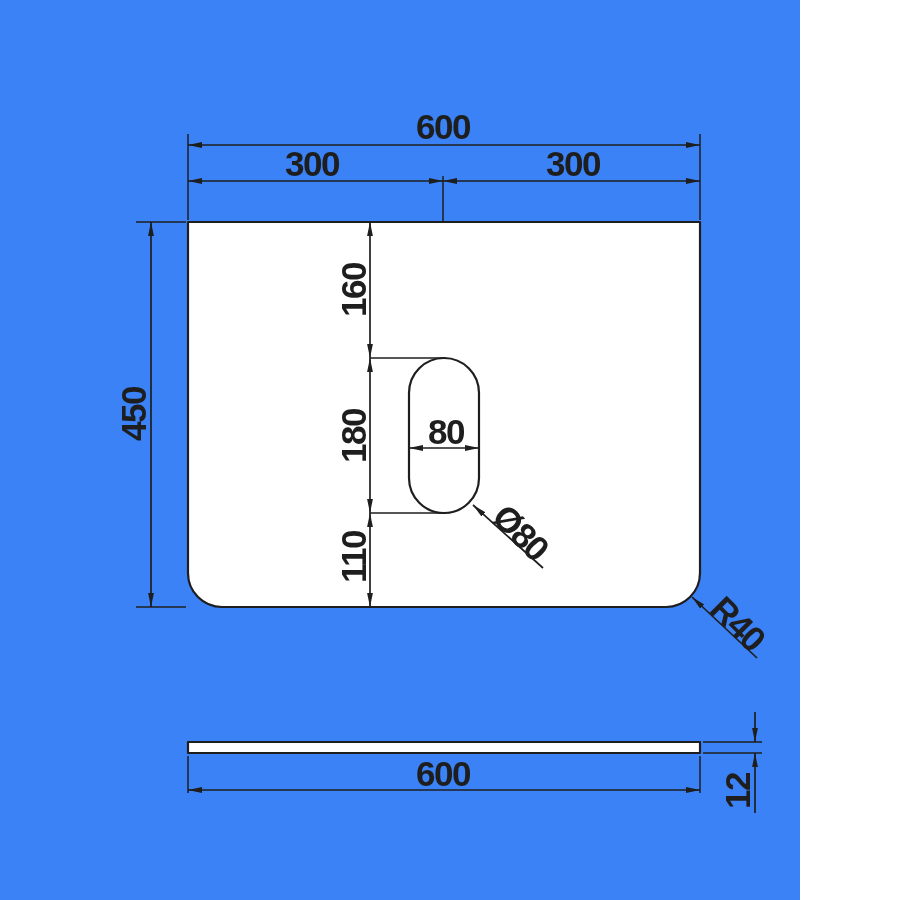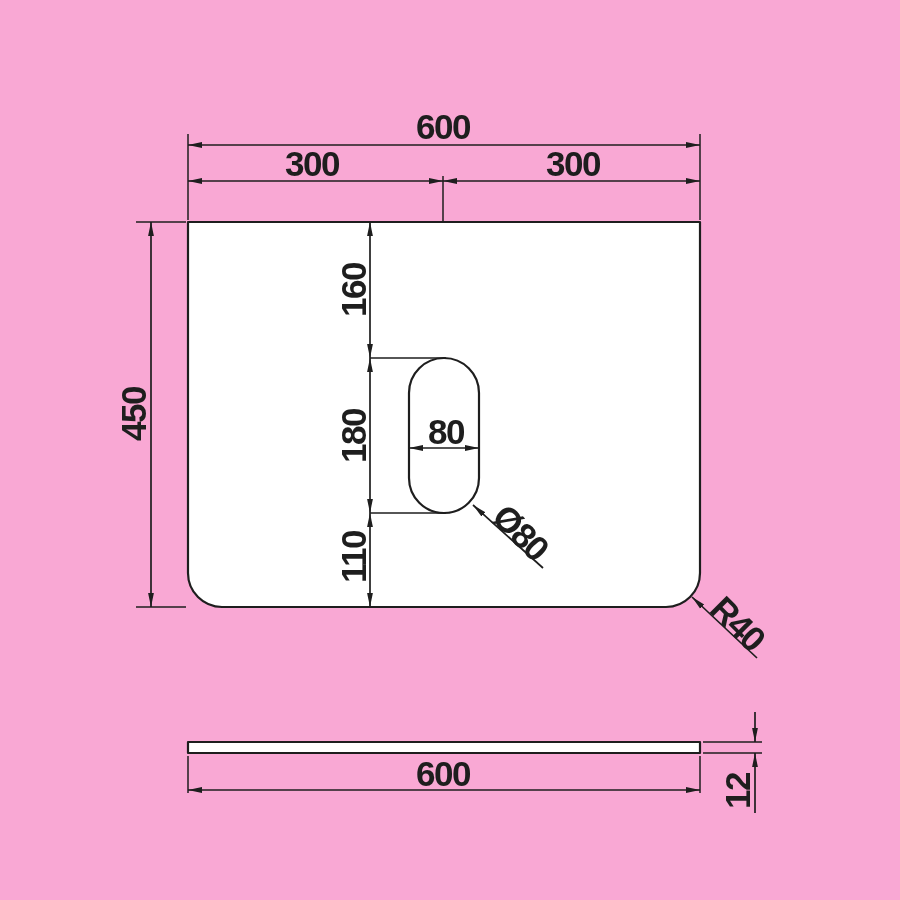--- a/index.html
+++ b/index.html
@@ -2,23 +2,23 @@
 <html><head>
 <meta charset="utf-8">
 <style>
   html, body {
     margin: 0;
     padding: 0;
     background: #ffffff;
   }
   .canvas {
     position: relative;
-    width: 900px;
+    width: 800px;
     height: 900px;
-    background: #f9a8d4;
+    background: #3b82f6;
     font-family: "Liberation Sans", "DejaVu Sans", sans-serif;
   }
   svg text {
     font-family: "Liberation Sans", "DejaVu Sans", sans-serif;
     font-weight: 700;
     font-size: 35px;
     letter-spacing: -1.5px;
     fill: #1e1e1e;
   }
   svg .outline {

